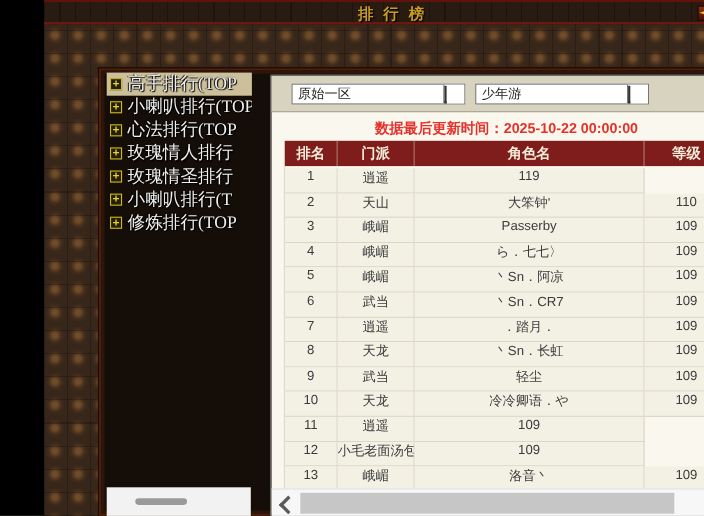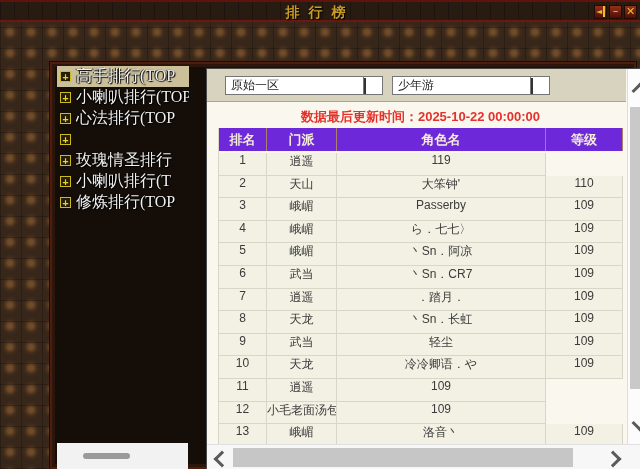--- a/index.html
+++ b/index.html
@@ -6,21 +6,21 @@
   body{width:640px;height:469px;position:relative;overflow:hidden;
        font-family:"Liberation Sans","DejaVu Sans",sans-serif;background:#000;}
 
   
   .window{position:absolute;inset:0;
     background:
       repeating-linear-gradient(90deg, rgba(0,0,0,.22) 0 1px, transparent 1px 21px),
       repeating-linear-gradient(0deg, rgba(0,0,0,.22) 0 1px, transparent 1px 21px),
       radial-gradient(circle at 10px 11px, rgba(158,108,54,.55) 2px, rgba(92,60,32,.30) 6px, transparent 9px),
       #37261a;
-    background-size:auto,auto,21px 21px,auto;}
+    background-size:auto,auto,21px 21px,auto;margin-left:40px;}
 
   .titlebar{position:absolute;left:0;top:0;width:640px;height:22px;box-sizing:border-box;
     background:
       repeating-linear-gradient(90deg, rgba(0,0,0,.25) 0 1px, transparent 1px 14px),
       #281b11;
     border-top:2px solid #5f130b;border-bottom:2px solid #6e1710;}
   .title{position:absolute;left:0;top:2px;width:100%;text-align:center;
     font:bold 14px "Liberation Serif","DejaVu Serif",serif;color:#c99b25;
     letter-spacing:9px;text-shadow:1px 1px 1px #000;}
   .controls{position:absolute;right:3px;top:3px;display:flex;gap:2px;}
@@ -63,21 +63,21 @@
   .chev{width:7px;height:7px;border-right:2px solid #333;border-bottom:2px solid #333;
     transform:rotate(45deg);margin:3px auto 0;}
 
   .notice{position:absolute;left:11px;top:39px;width:405px;text-align:center;
     font:bold 13px "Liberation Sans",sans-serif;color:#e5312b;}
 
   
   .rtable{position:absolute;left:11px;top:59px;width:405px;border-left:1px solid #d9d5c7;box-sizing:border-box;}
   .trow{display:grid;grid-template-columns:48px 70px 209px 77px;}
   .trow.head{border-bottom:2px solid #faf8ee;}
-  .th{background:#6d28d9;color:#f5ecd9;font:bold 13px/23px "Liberation Sans",sans-serif;
+  .th{background:#7f1d1d;color:#f5ecd9;font:bold 13px/23px "Liberation Sans",sans-serif;
     height:23px;text-align:center;border-right:1px solid #b07e6e;overflow:hidden;}
   .td{height:21.6px;line-height:21.6px;font:12px "Liberation Sans",sans-serif;color:#3b3b3b;
     text-align:center;border-right:1px solid #d9d5c7;border-bottom:1px solid #d9d5c7;
     background:#f3f1e4;overflow:hidden;white-space:nowrap;}
 
   
   .vscroll{position:absolute;left:420px;top:0;width:25px;height:375px;background:#fcfcfc;
     border-left:1px solid #ddd;box-sizing:border-box;}
   .vthumb{position:absolute;left:2px;right:2px;top:38px;height:282px;background:#c9c9c9;cursor:pointer;}
   .sc-chev{position:absolute;width:9px;height:9px;border-top:3px solid #5a5a5a;border-left:3px solid #5a5a5a;cursor:pointer;}
@@ -119,20 +119,21 @@
       <div class="tree-item">
       <span class="plus">+</span>
       <span>小喇叭排行(TOP</span>
     </div>
       <div class="tree-item">
       <span class="plus">+</span>
       <span>心法排行(TOP</span>
     </div>
       <div class="tree-item">
       <span class="plus">+</span>
+      <span>玫瑰情人排行</span>
     </div>
       <div class="tree-item">
       <span class="plus">+</span>
       <span>玫瑰情圣排行</span>
     </div>
       <div class="tree-item">
       <span class="plus">+</span>
       <span>小喇叭排行(T</span>
     </div>
       <div class="tree-item">

